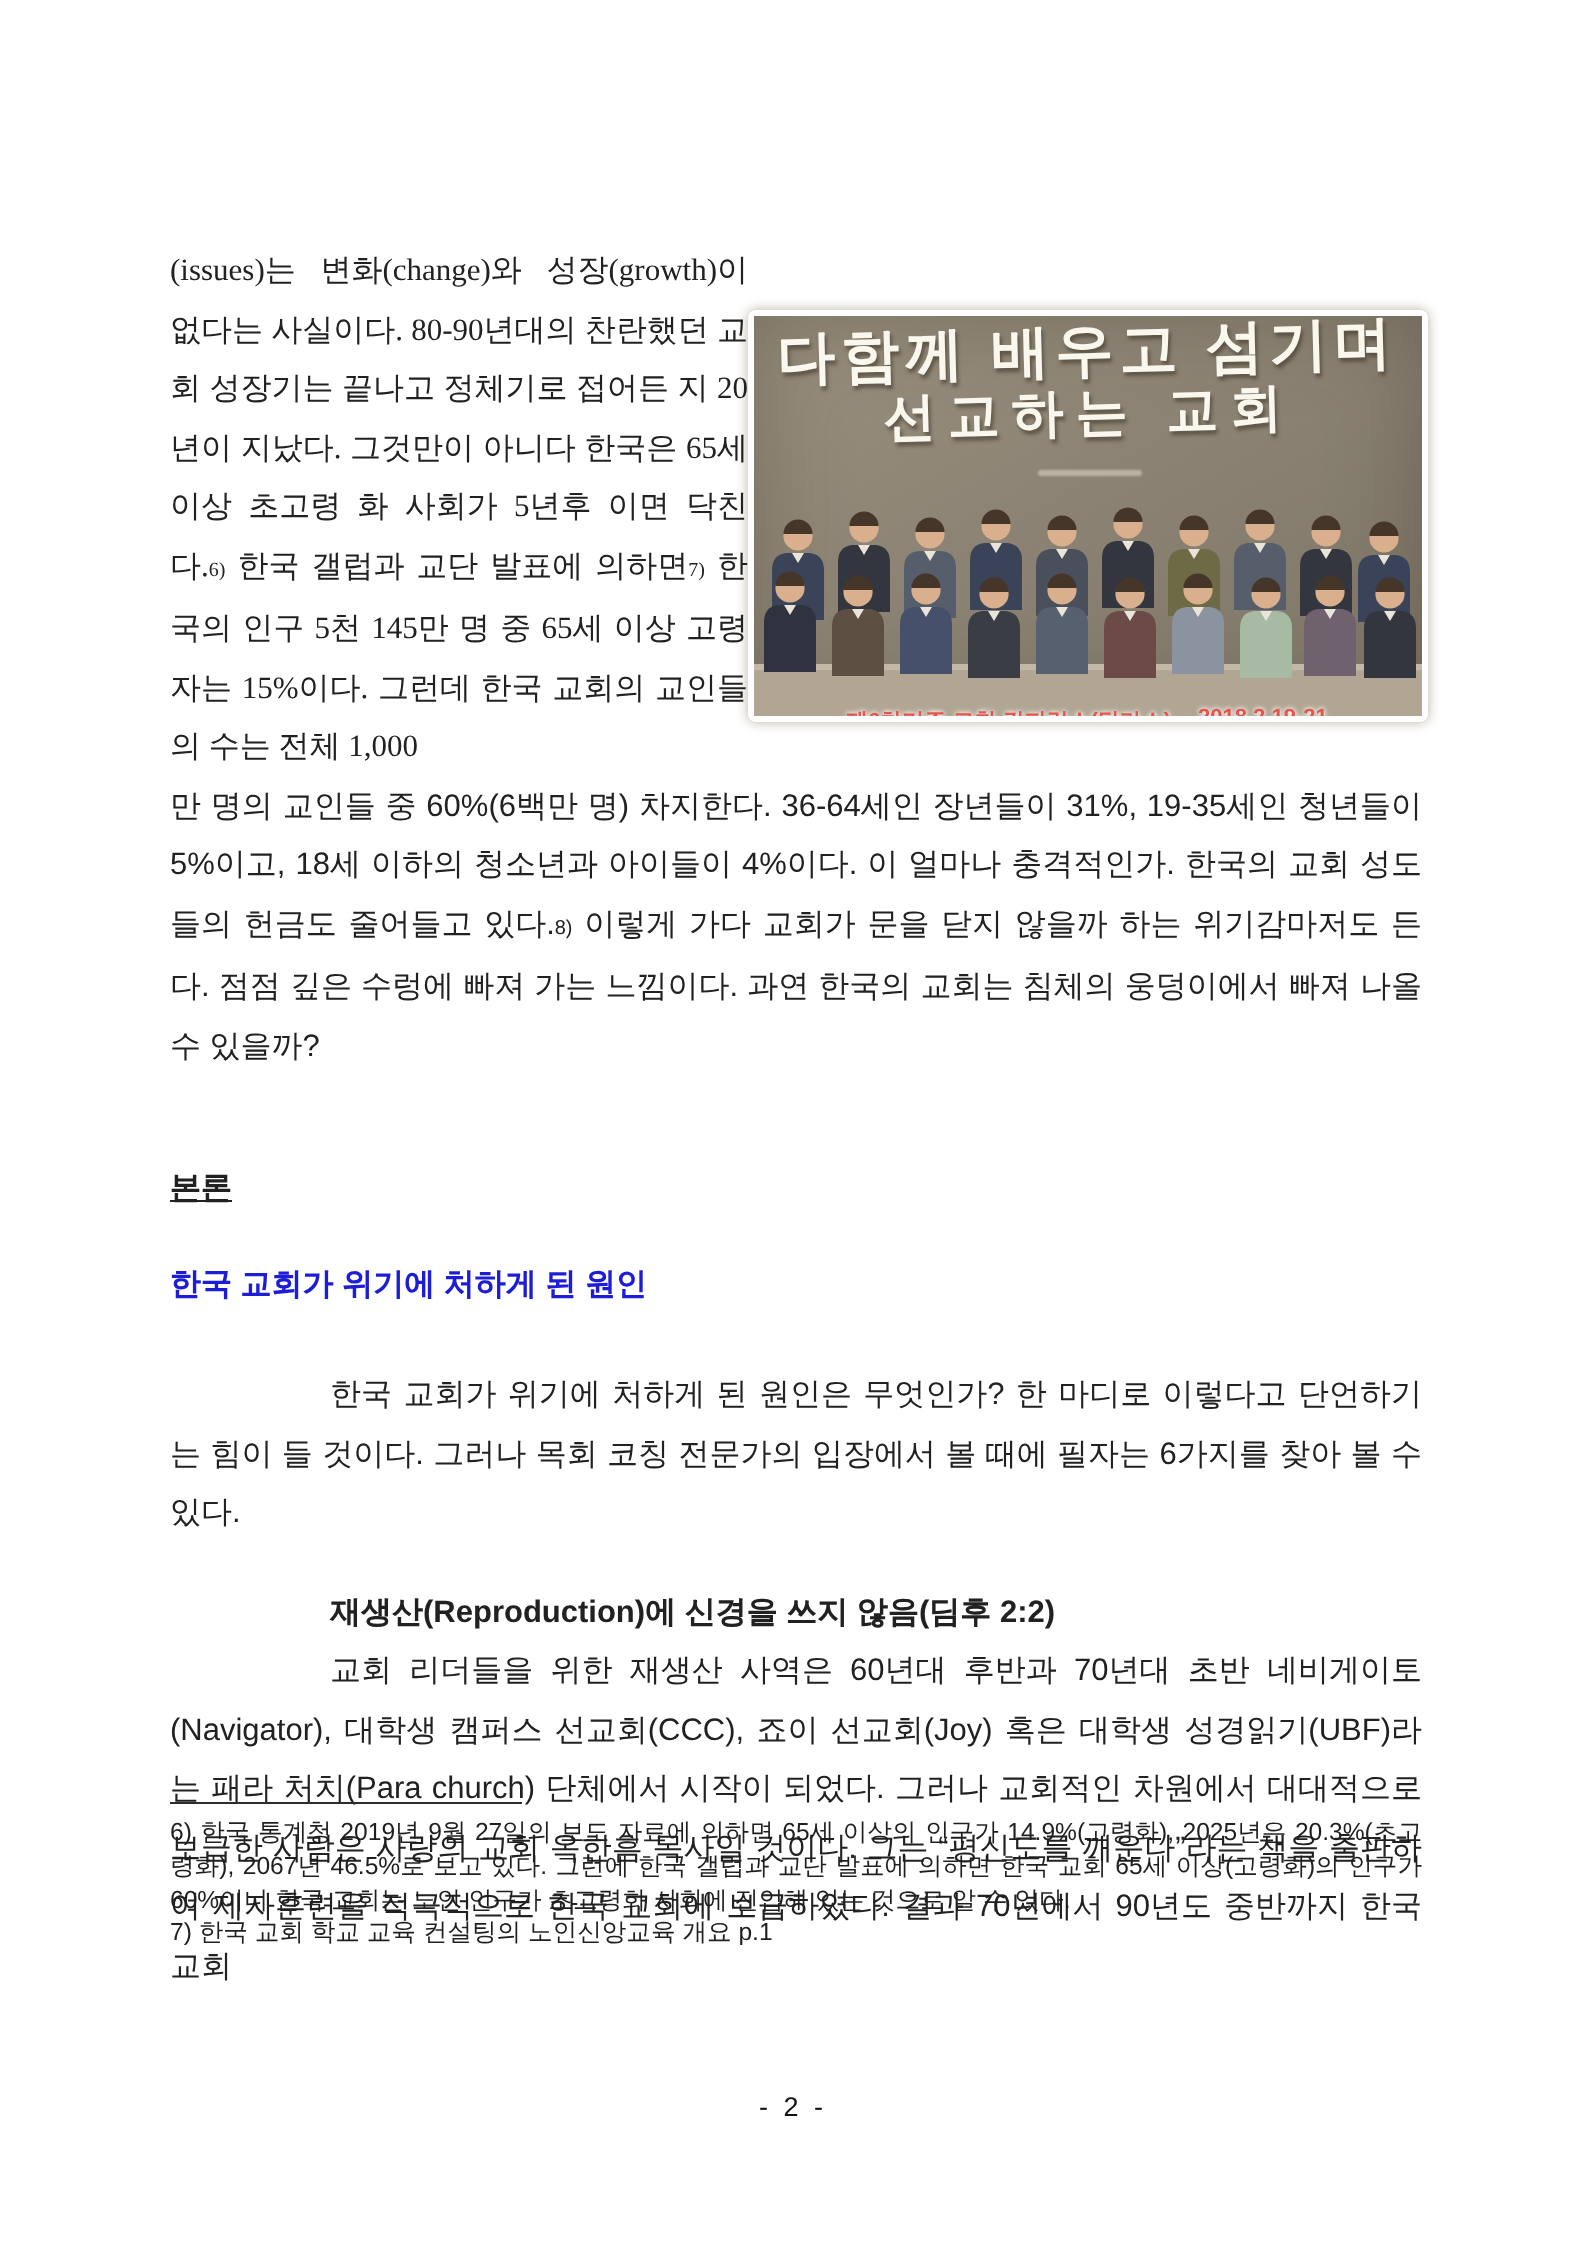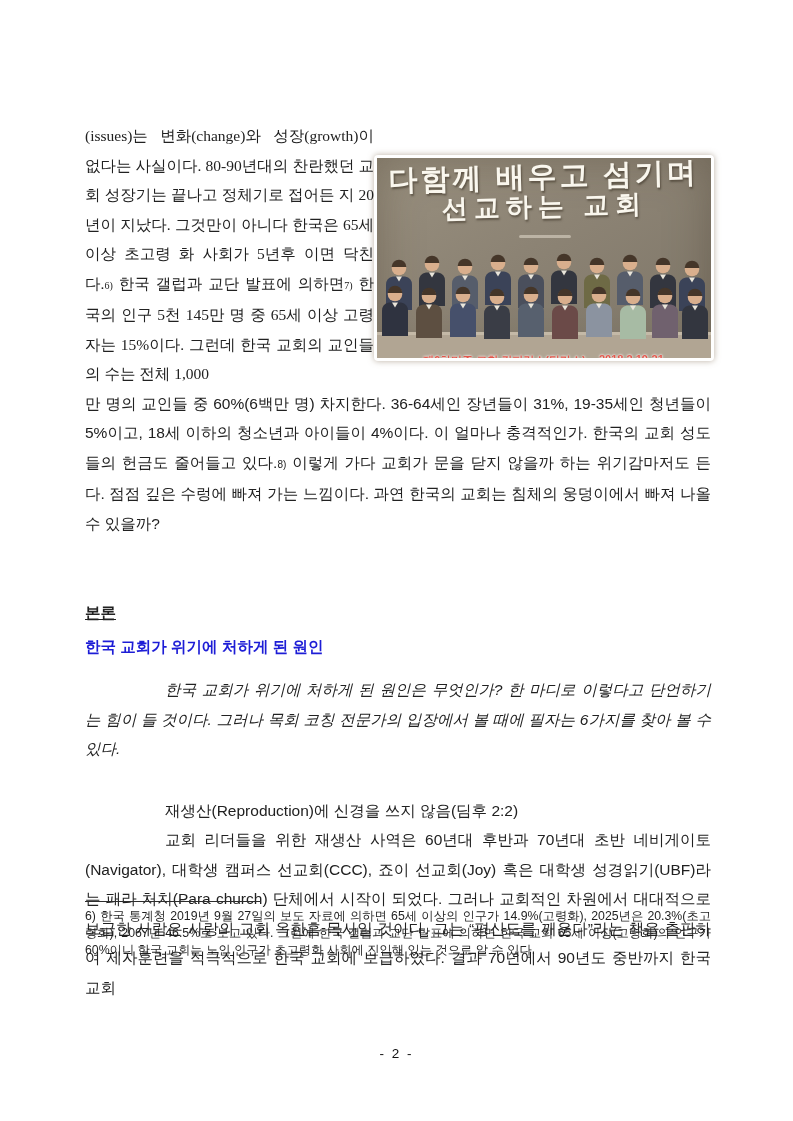--- a/index.html
+++ b/index.html
@@ -12,24 +12,24 @@
     overflow:hidden;
   }
   .content{
     position:absolute;left:85px;top:121px;width:626px;
     font-size:15.5px;line-height:29.5px;
     text-align:justify;
   }
   .indent{text-indent:80px;}
   .leftcol{width:289px;font-family:Liberation Serif, serif;}
   .fnm{font-size:10px;}
-  .sec-heading{font-weight:bold;margin-top:60px;text-decoration:underline;}
-  .blue-heading{font-weight:bold;color:#1d1dd6;margin-top:4px;}
-  .para3{margin-top:14px;font-style:italic;}
-  .subheading{font-weight:normal;margin-top:32px;padding-left:80px;}
+  .sec-heading{font-weight:bold;margin-top:42px;text-decoration:underline;}
+  .blue-heading{font-weight:bold;color:#1d1dd6;margin-top:18px;}
+  .para3{margin-top:26px;}
+  .subheading{font-weight:bold;margin-top:20px;padding-left:80px;}
   
   .photo-frame{
     position:absolute;left:374px;top:155px;width:340px;height:206px;
     background:#fff;padding:3px;box-sizing:border-box;
     border-radius:4px;
     box-shadow:0 0 6px rgba(130,110,85,.55);
   }
   .photo{
     position:relative;width:334px;height:200px;overflow:hidden;
     background:linear-gradient(150deg,#99907f 0%,#8c8374 45%,#7d7567 100%);
@@ -127,16 +127,17 @@
     <div class="sec-heading">본론</div>
     <div class="blue-heading">한국 교회가 위기에 처하게 된 원인</div>
     <div class="para3 indent">한국 교회가 위기에 처하게 된 원인은 무엇인가? 한 마디로 이렇다고 단언하기는 힘이 들 것이다. 그러나 목회 코칭 전문가의 입장에서 볼 때에 필자는 6가지를 찾아 볼 수 있다.</div>
     <div class="subheading">재생산(Reproduction)에 신경을 쓰지 않음(딤후 2:2)</div>
     <div class="indent">교회 리더들을 위한 재생산 사역은 60년대 후반과 70년대 초반 네비게이토 (Navigator), 대학생 캠퍼스 선교회(CCC), 죠이 선교회(Joy) 혹은 대학생 성경읽기(UBF)라는 패라 처치(Para church) 단체에서 시작이 되었다. 그러나 교회적인 차원에서 대대적으로 보급한 사람은 사랑의 교회 옥한흠 목사일 것이다. 그는 “평신도를 깨운다”라는 책을 출판하여 제자훈련을 적극적으로 한국 교회에 보급하였다. 결과 70년에서 90년도 중반까지 한국 교회</div>
   </div>
 
   <div class="footnotes">
     <div class="fn-sep"></div>
     <div>6) 한국 통계청 2019년 9월 27일의 보도 자료에 의하면 65세 이상의 인구가 14.9%(고령화), 2025년은 20.3%(초고령화), 2067년 46.5%로 보고 있다. 그런에 한국 갤럽과 교단 발표에 의하면 한국 교회 65세 이상(고령화)의 인구가 60%이니 한국 교회는 노인 인구가 초고령화 사회에 진입해 있는 것으로 알 수 있다.</div>
+    <div>7) 한국 교회 학교 교육 컨설팅의 노인신앙교육 개요 p.1</div>
   </div>
 
   <div class="page-number">- 2 -</div>
 </div>
 
 </body></html>

